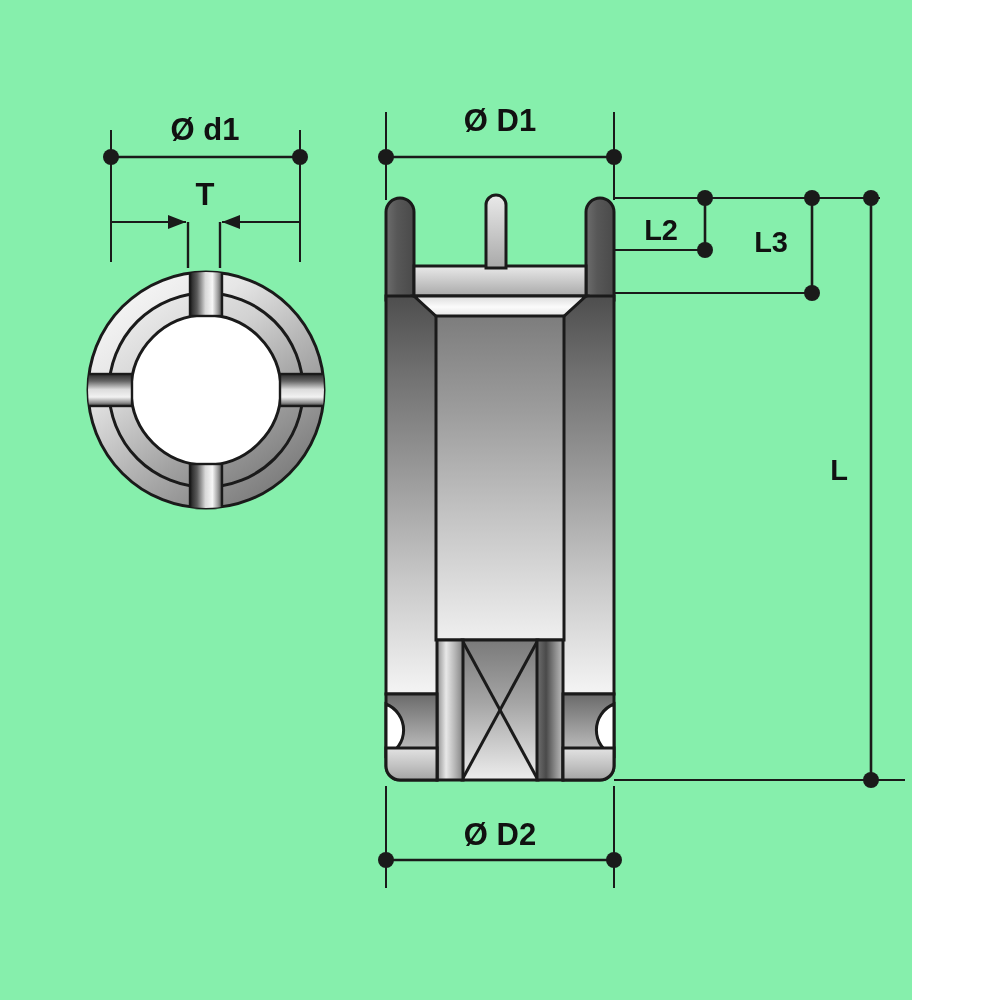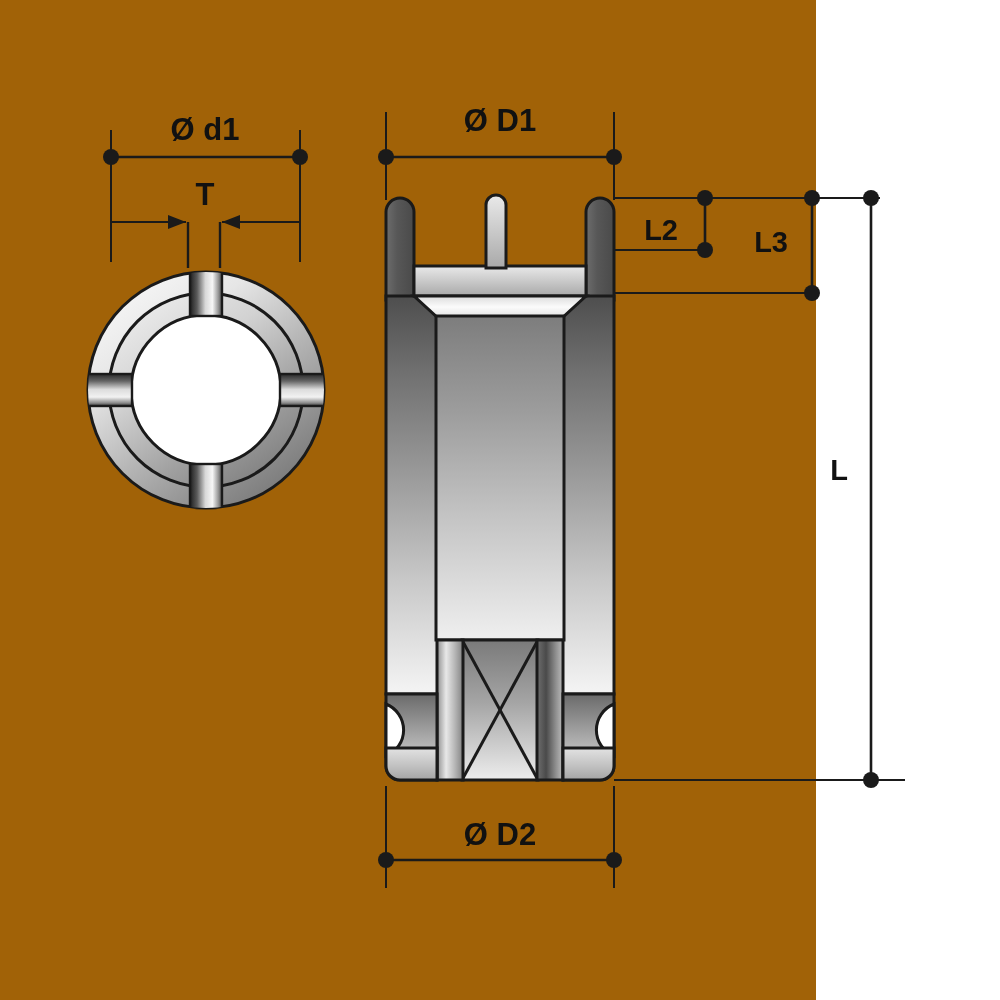--- a/index.html
+++ b/index.html
@@ -9,23 +9,23 @@
     background: #ffffff;
   }
   body {
     width: 1000px;
     height: 1000px;
     font-family: "Liberation Sans", sans-serif;
     overflow: hidden;
   }
   #drawing-root {
     position: relative;
-    width: 816px;
+    width: 912px;
     height: 1000px;
-    background: #a16207;
+    background: #86efac;
   }
   svg#tech-drawing {
     display: block;
     width: 1000px;
     height: 1000px;
   }
   .dim-label {
     font-family: "Liberation Sans", sans-serif;
     font-weight: bold;
     fill: #111111;

